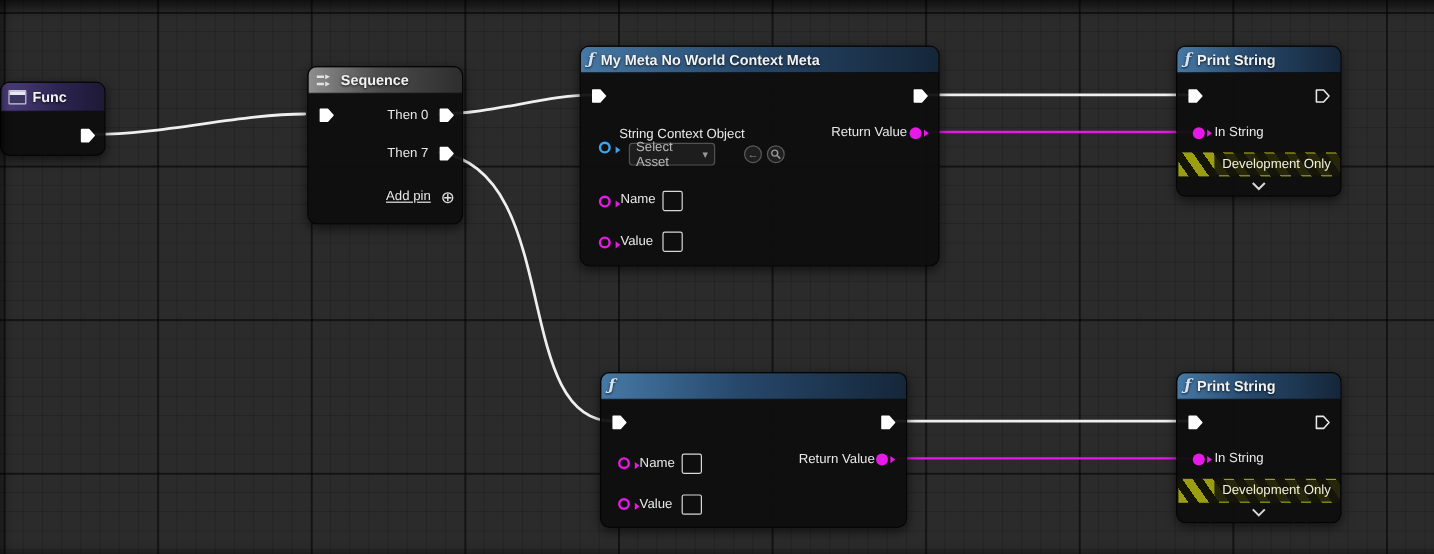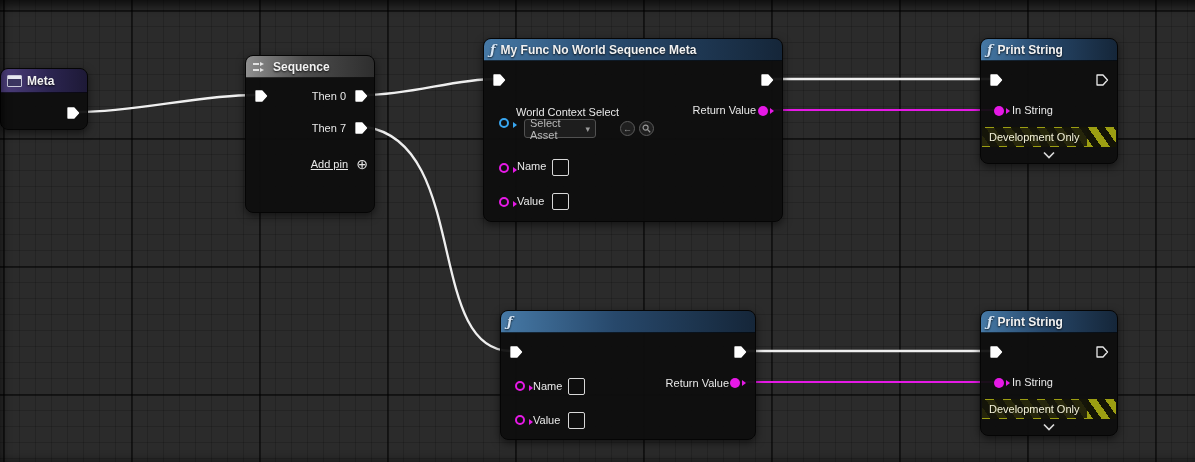--- a/index.html
+++ b/index.html
@@ -68,31 +68,31 @@
   .asset-dropdown{position:absolute;width:72px;height:19px;display:flex;align-items:center;
     justify-content:space-between;background:#1d1d1d;border:1px solid #515151;border-radius:3px;
     color:#b9b9b9;font-size:11px;padding:0 5px;box-sizing:border-box;}
   .asset-dropdown .chev{font-size:9px;color:#9a9a9a;}
 
   .icon-btn{position:absolute;width:15px;height:15px;border:1px solid #5a5a5a;border-radius:50%;
     color:#8f8f8f;display:flex;align-items:center;justify-content:center;font-size:9px;
     background:rgba(42,42,42,.6);box-sizing:border-box;}
 
   .dev-banner{position:absolute;left:1px;right:1px;height:20px;display:flex;align-items:center;
-    justify-content:flex-start;background:repeating-linear-gradient(55deg,#9c9e12 0 7px,#141406 7px 14px);}
+    justify-content:flex-end;background:repeating-linear-gradient(55deg,#9c9e12 0 7px,#141406 7px 14px);}
   .dev-banner span{background:rgba(22,22,10,0.88);padding:1px 7px;font-size:11px;color:#f2f0d8;
     line-height:16px;white-space:nowrap;}
 
   .collapse-btn{position:absolute;left:50%;transform:translateX(-50%);width:14px;height:9px;}
 
   .addpin-icon{position:absolute;font-size:14px;line-height:16px;color:#e0e0e0;}
 
   
   #node-test{left:0px;top:68px;width:88px;height:62px;}
-  #node-sequence{left:245px;top:55px;width:130px;height:158px;}
+  #node-sequence{left:256px;top:55px;width:130px;height:132px;}
   #node-func-no-world{left:483px;top:38px;width:300px;height:184px;}
   #node-print-top{left:980px;top:38px;width:138px;height:126px;}
   #node-func-has-world{left:500px;top:310px;width:256px;height:130px;}
   #node-print-bottom{left:980px;top:310px;width:138px;height:126px;}
 </style>
 </head>
 <body>
 
 <div class="canvas">
 
@@ -102,21 +102,21 @@
     <path class="wire-exec" d="M366 127 C 470 143, 425 351, 511 351"></path>
     <path class="wire-exec" d="M772 79 C 845 79, 915 79, 990 79"></path>
     <path class="wire-data" d="M768 110 L 994 110"></path>
     <path class="wire-exec" d="M746 351 L 990 351"></path>
     <path class="wire-data" d="M740 382 L 994 382"></path>
   </svg>
 
   <div class="node" id="node-test">
     <div class="node-header hdr-event" style="height:24px;">
       <span class="event-icon"></span>
-      <span>Meta</span>
+      <span>Func</span>
     </div>
     <svg class="exec" style="right:7px;top:37px;" viewBox="0 0 14 14">
         <path d="M2 2 L8 2 L12.5 7 L8 12 L2 12 Z"></path>
       </svg>
   </div>
 
   <div class="node" id="node-sequence">
     <div class="node-header hdr-seq">
       <svg width="16" height="12" viewBox="0 0 16 12">
         <path d="M1 2h6v2H1z M8 1l4 2-4 2z M1 8h6v2H1z M8 7l4 2-4 2z" fill="#e2e2e2"></path>
@@ -134,31 +134,31 @@
     <svg class="exec" style="right:6px;top:65px;" viewBox="0 0 14 14">
         <path d="M2 2 L8 2 L12.5 7 L8 12 L2 12 Z"></path>
       </svg>
     <span class="plabel r" style="right:26px;top:101px;text-decoration:underline;">Add pin</span>
     <span class="addpin-icon" style="right:6px;top:100px;">⊕</span>
   </div>
 
   <div class="node" id="node-func-no-world">
     <div class="node-header hdr-func">
       <span class="fn-icon">ƒ</span>
-      <span>My Func No World Sequence Meta</span>
+      <span>My Meta No World Context Meta</span>
     </div>
     <svg class="exec" style="left:8px;top:34px;" viewBox="0 0 14 14">
         <path d="M2 2 L8 2 L12.5 7 L8 12 L2 12 Z"></path>
       </svg>
     <svg class="exec" style="right:8px;top:34px;" viewBox="0 0 14 14">
         <path d="M2 2 L8 2 L12.5 7 L8 12 L2 12 Z"></path>
       </svg>
 
     <span class="pin hollow object" style="left:15px;top:79px;"></span>
-    <span class="plabel" style="left:32px;top:66px;">World Context Select</span>
+    <span class="plabel" style="left:32px;top:66px;">String Context Object</span>
     <div class="asset-dropdown" style="left:40px;top:80px;">
       <span>Select Asset</span>
       <span class="chev">▾</span>
     </div>
     <span class="icon-btn" style="left:136px;top:82px;">←</span>
     <span class="icon-btn" style="left:155px;top:82px;">
       <svg width="9" height="9" viewBox="0 0 9 9">
         <circle cx="3.6" cy="3.6" r="2.5" fill="none" stroke="#999" stroke-width="1.2"></circle>
         <path d="M5.6 5.6L8.2 8.2" stroke="#999" stroke-width="1.3"></path>
       </svg>

